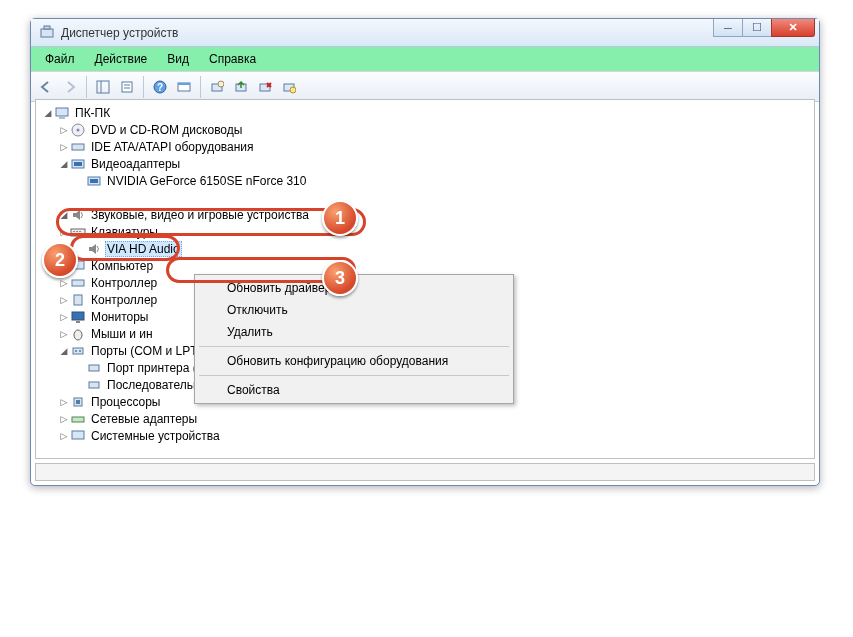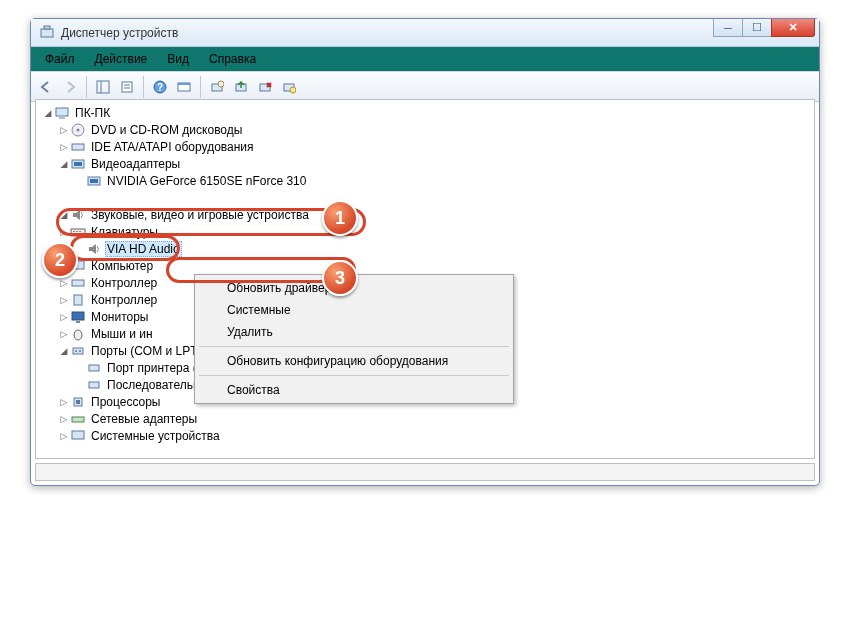--- a/index.html
+++ b/index.html
@@ -59,21 +59,21 @@
     border-bottom-right-radius: 3px;
     width: 44px;
     font-weight: bold;
   }
   .menubar {
     height: 20px;
     display: flex;
     align-items: center;
     padding: 12px 4px;
     border-bottom: 1px solid #d6d6d6;
-    background: #0f766e;
+    background: #86efac;
   }
   .menubar span {
     padding: 2px 10px;
     cursor: default;
   }
   .toolbar {
     height: 30px;
     background: linear-gradient(#fbfdff,#e9eef6);
     border-bottom: 1px solid #c2cddb;
     display: flex; align-items: center;
@@ -484,21 +484,21 @@
         </span>
       <span class="node-label">Системные устройства</span>
     </div>
 
   </div>
 
   <div class="statusbar"></div>
 
   <div class="context-menu">
     <div class="cm-item">Обновить драйверы...</div>
-    <div class="cm-item">Системные</div>
+    <div class="cm-item">Отключить</div>
     <div class="cm-item">Удалить</div>
     <div class="cm-sep"></div>
     <div class="cm-item">Обновить конфигурацию оборудования</div>
     <div class="cm-sep"></div>
     <div class="cm-item bold">Свойства</div>
   </div>
 
 </div>
 
 <div class="callout" style="left:56px; top:208px; width:310px; height:28px;"></div>

